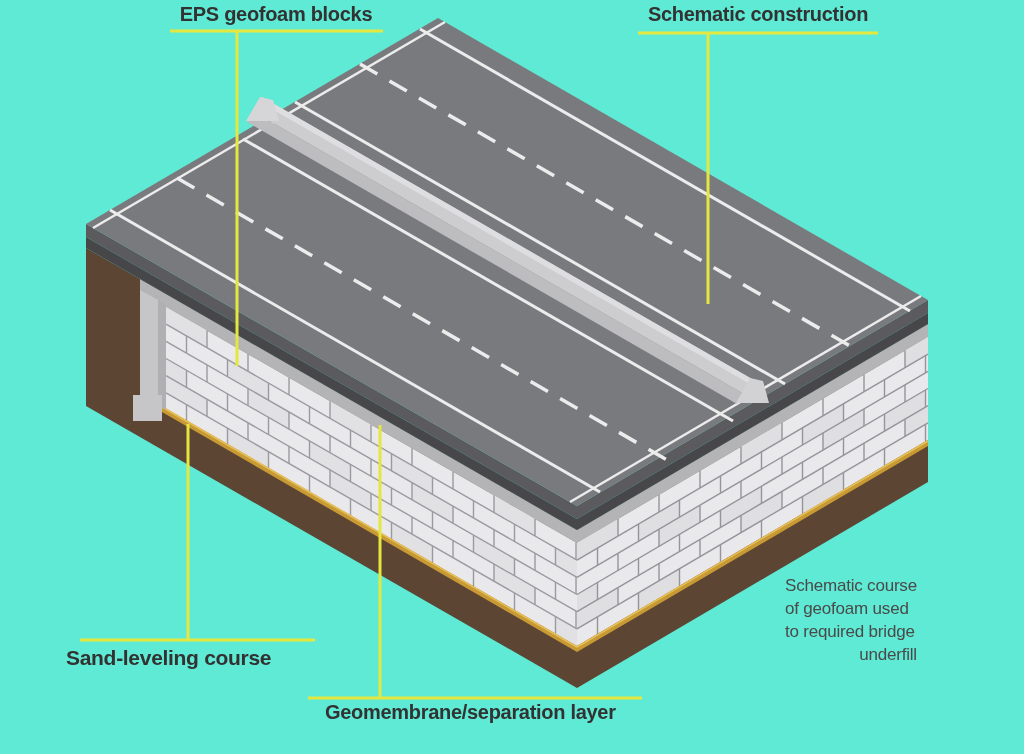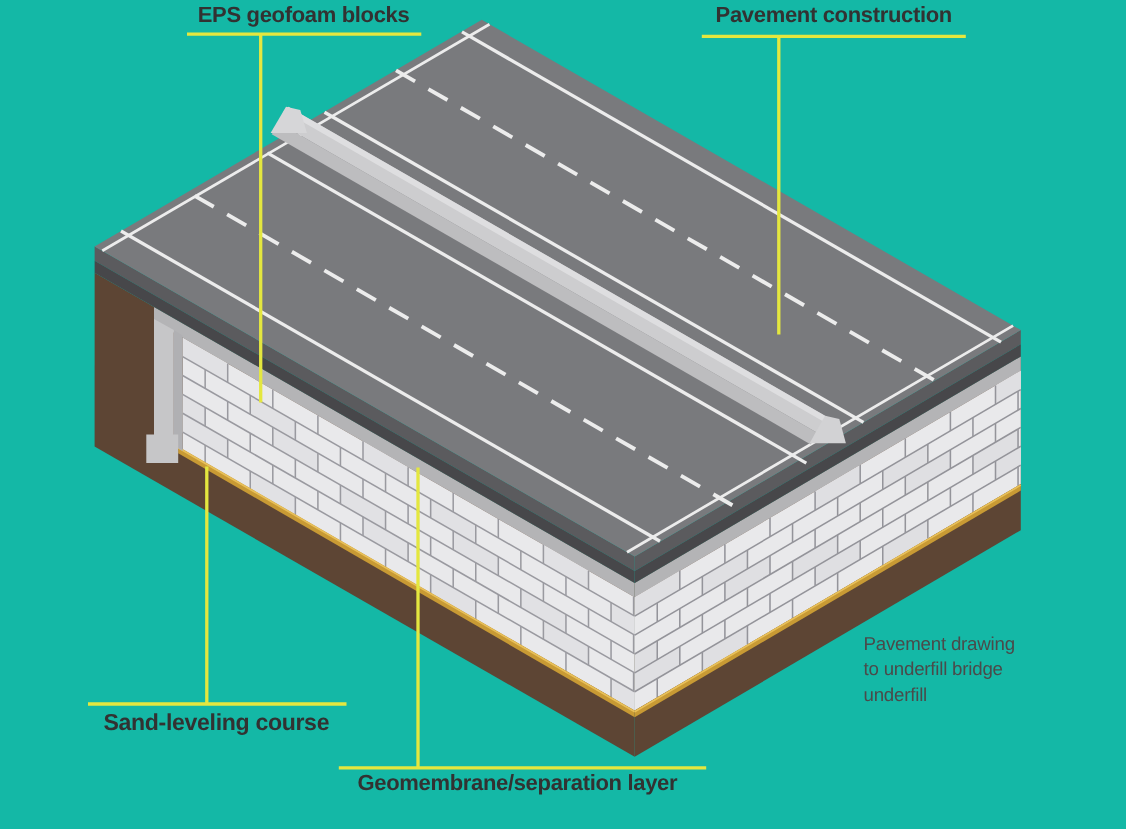--- a/index.html
+++ b/index.html
@@ -1,34 +1,34 @@
 <!DOCTYPE html>
 <html><head>
 <meta charset="utf-8">
 <style>
   html,body{margin:0;padding:0;}
   .stage{
     position:relative;width:1024px;height:754px;
-    background:#14b8a6;overflow:hidden;
+    background:#5eead4;overflow:hidden;
     font-family:"Liberation Sans","DejaVu Sans",sans-serif;
   }
   .stage svg{position:absolute;left:0;top:0;}
   .label{
     position:absolute;color:#323232;font-weight:700;
     font-size:20px;letter-spacing:-0.3px;white-space:nowrap;
   }
   .label-eps{left:130px;top:3px;width:292px;text-align:center;}
   .label-pavement{left:612px;top:3px;width:292px;text-align:center;}
-  .label-sand{left:94px;top:646px;font-size:21px;}
+  .label-sand{left:66px;top:646px;font-size:21px;}
   .label-geo{left:313px;top:700px;line-height:25px;font-size:20px;margin-left:12px;}
   .caption{
     position:absolute;left:785px;top:574px;color:#4a4a4a;
     font-size:17px;line-height:23px;font-weight:400;letter-spacing:-0.2px;
   }
-  .caption div:nth-child(4){padding-left:5px;}
+  .caption div:nth-child(4){padding-left:5px;text-align:right;}
 </style>
 </head>
 <body>
 
 <div class="stage">
 
   <svg width="1024" height="754" viewBox="0 0 1024 754">
 
     <g>
       <polygon points="577,530 928,324 928,482 577,688" fill="#5d4534"></polygon>
@@ -237,26 +237,27 @@
     <g fill="none" stroke-width="3" stroke="#e4e73f">
       <path d="M170,31 H383 M237,31 V366"></path>
       <path d="M638,33 H878 M708,33 V304"></path>
       <path d="M188,424 V640 M80,640 H315"></path>
       <path d="M380,425 V698 M308,698 H642"></path>
     </g>
   </svg>
 
   <div class="label label-eps">EPS geofoam blocks</div>
 
-  <div class="label label-pavement">Pavement construction</div>
+  <div class="label label-pavement">Schematic construction</div>
 
   <div class="label label-sand">Sand-leveling course</div>
 
   <div class="label label-geo">
     <div>Geomembrane/separation layer</div>
   </div>
 
   <div class="caption">
-    <div>Pavement drawing</div>
-    <div>to underfill bridge</div>
+    <div>Schematic course</div>
+    <div>of geofoam used</div>
+    <div>to required bridge</div>
     <div>underfill</div>
   </div>
 </div>
 
 </body></html>

